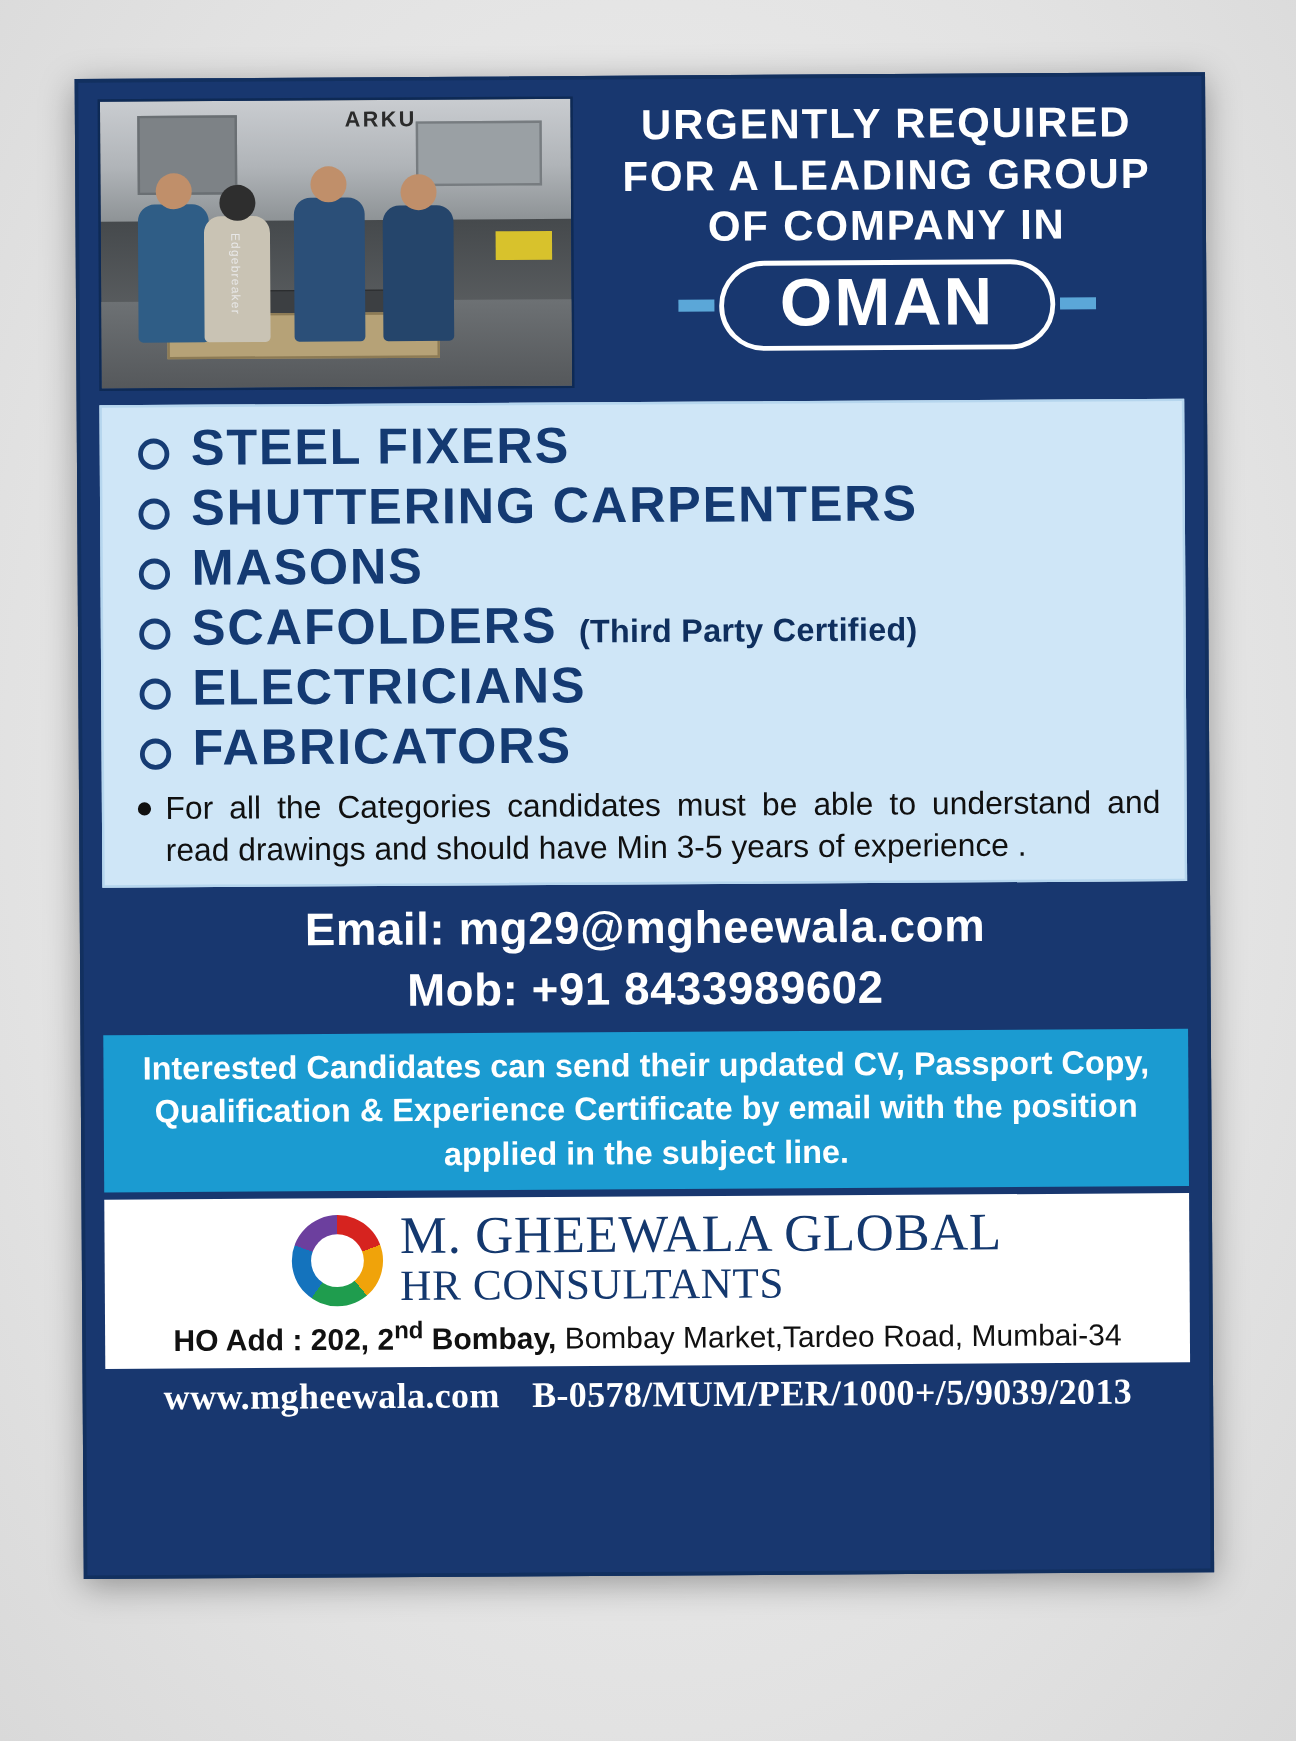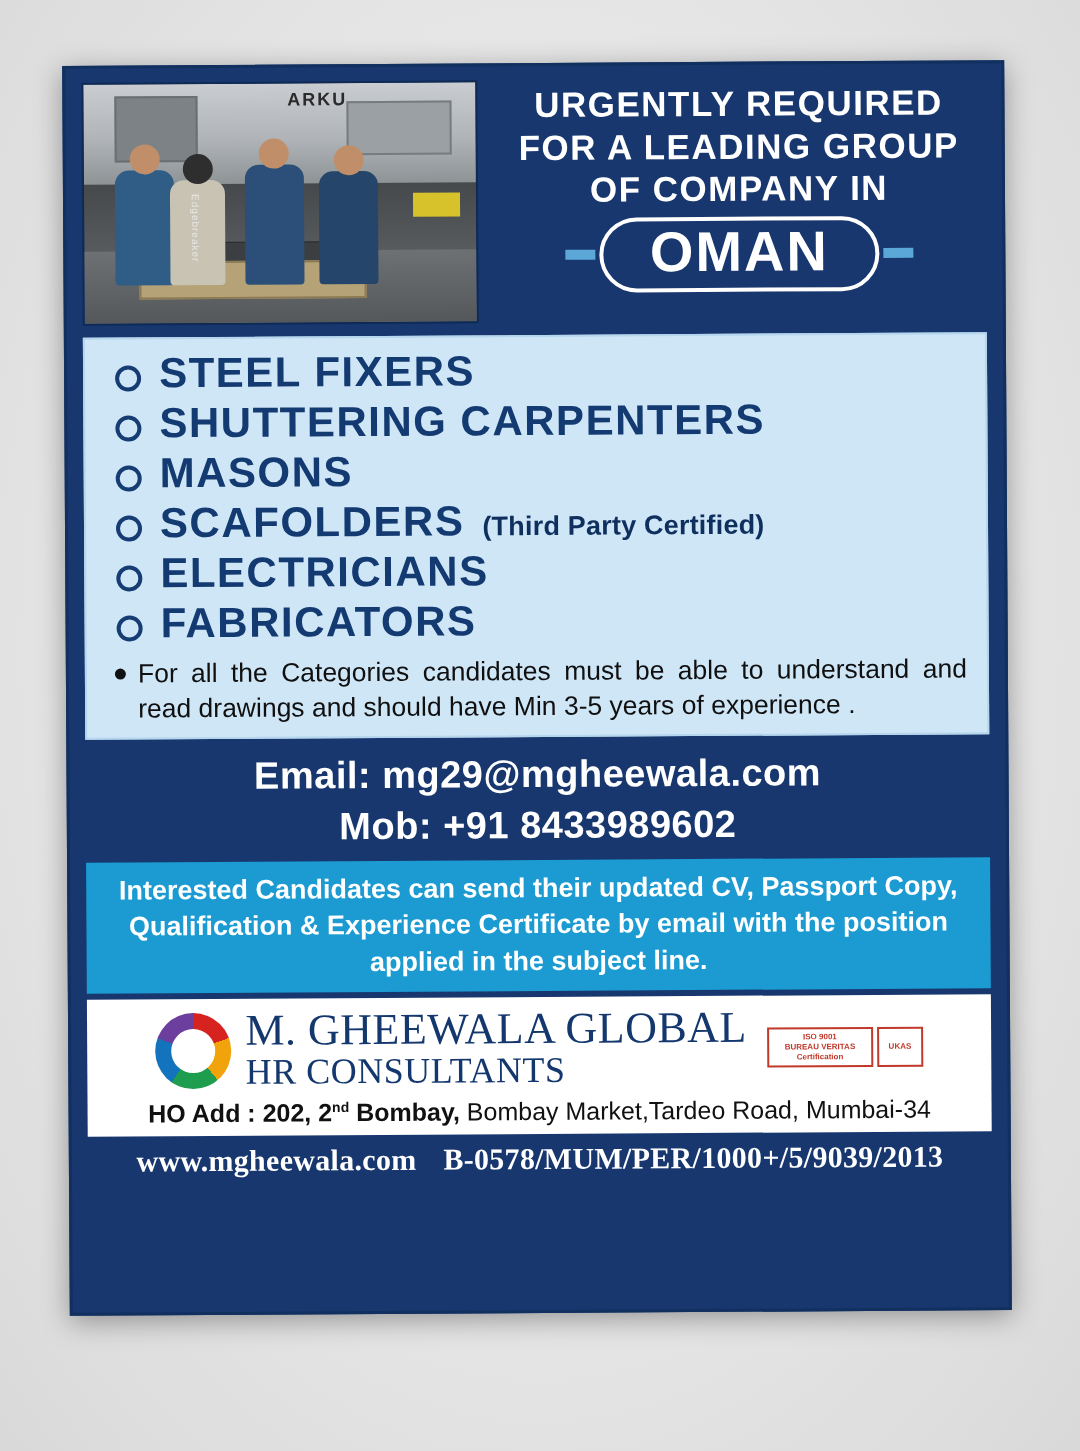--- a/index.html
+++ b/index.html
@@ -220,21 +220,21 @@
   .cert2 {
     width: 46px; height: 40px; background: #ffffff;
     border: 2px solid #c0392b; color: #c0392b;
     font-size: 8px; font-weight: bold;
     display: flex; align-items: center; justify-content: center;
   }
   .addr {
     margin-top: 6px; font-size: 25px; color: #111; font-weight: bold;
   }
   .addr .sub { font-weight: normal; }
-  .addr sup { font-size: 14px; }
+  .addr sup { font-size: 20px; }
   .bottombar {
     text-align: center; padding: 8px 0 2px 0;
   }
   .bottombar span {
     color: #ffffff; font-weight: bold; font-size: 30px; letter-spacing: 0.3px;
     font-family: "Liberation Serif", serif;
   }
 </style>
 </head>
 <body>
@@ -326,28 +326,20 @@
       <p>Interested Candidates can send their updated CV, Passport Copy, Qualification &amp; Experience Certificate by email with the position applied in the subject line.</p>
     </div>
 
     <div class="footer">
       <div class="logo-row">
         <div class="ring"></div>
         <div class="brandname">
           <div class="l1">M. GHEEWALA GLOBAL</div>
           <div class="l2">HR CONSULTANTS</div>
         </div>
-        <div class="certs">
-          <div class="cert1">
-            <span>ISO 9001</span>
-            <span>BUREAU VERITAS</span>
-            <span>Certification</span>
-          </div>
-          <div class="cert2">UKAS</div>
-        </div>
       </div>
       <div class="addr">
         <span>HO Add : 202, 2</span><sup>nd</sup><span> Bombay,</span><span class="sub"> Bombay Market,Tardeo Road, Mumbai-34</span>
       </div>
     </div>
 
     <div class="bottombar">
       <span>www.mgheewala.com</span>
       <span style="display:inline-block;width:18px"></span>
       <span>B-0578/MUM/PER/1000+/5/9039/2013</span>

